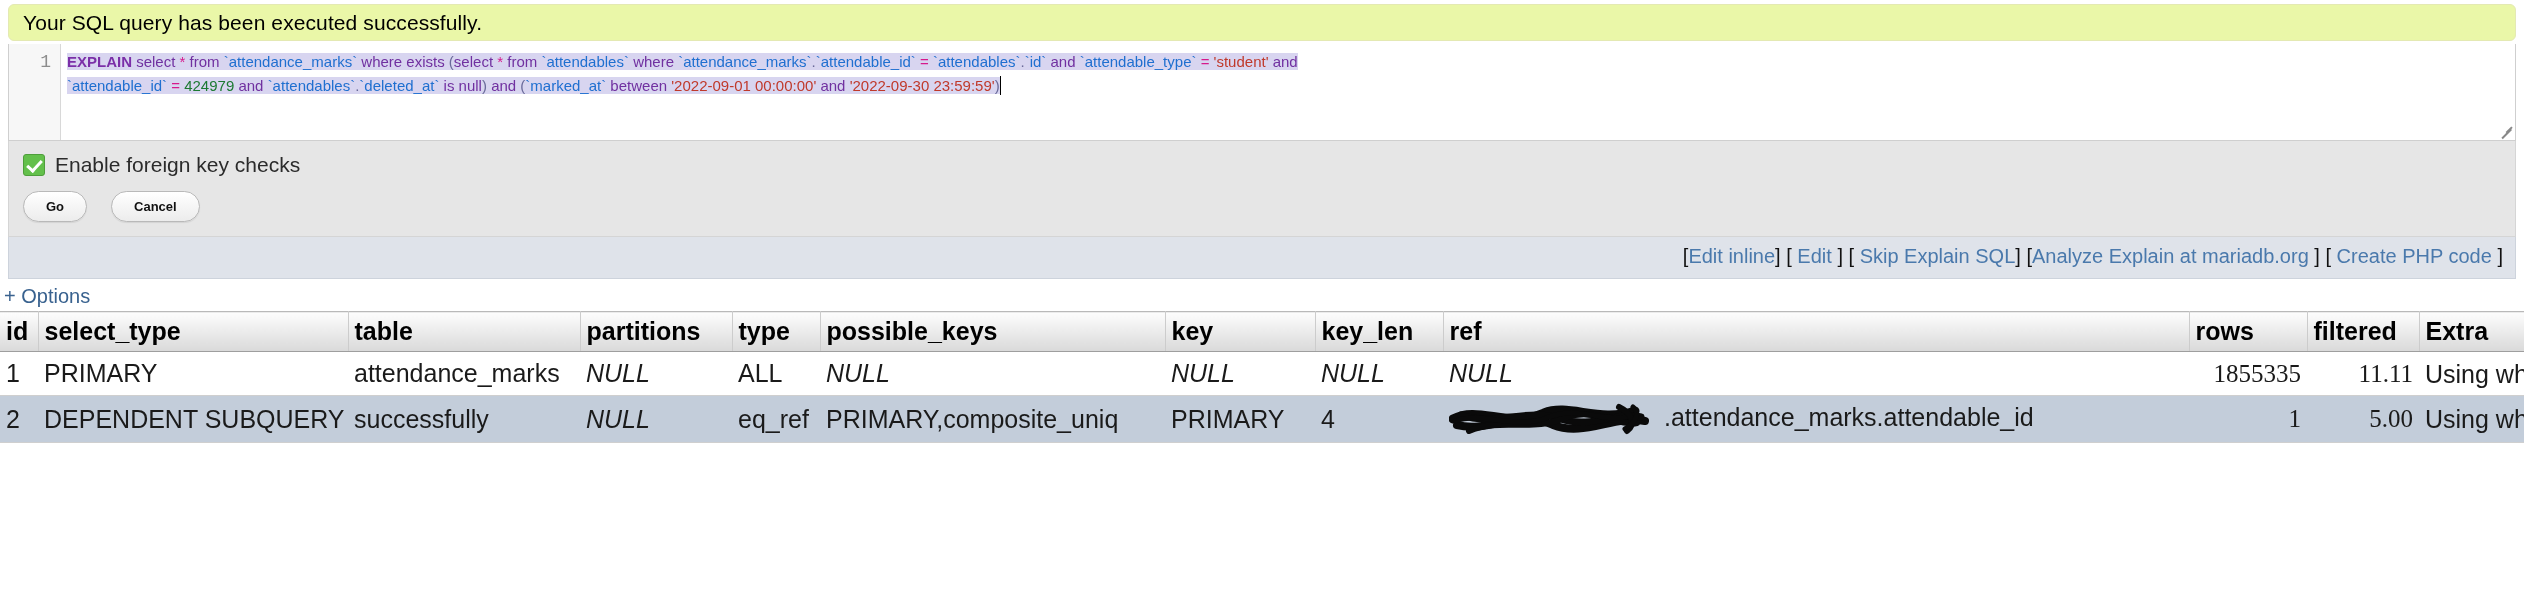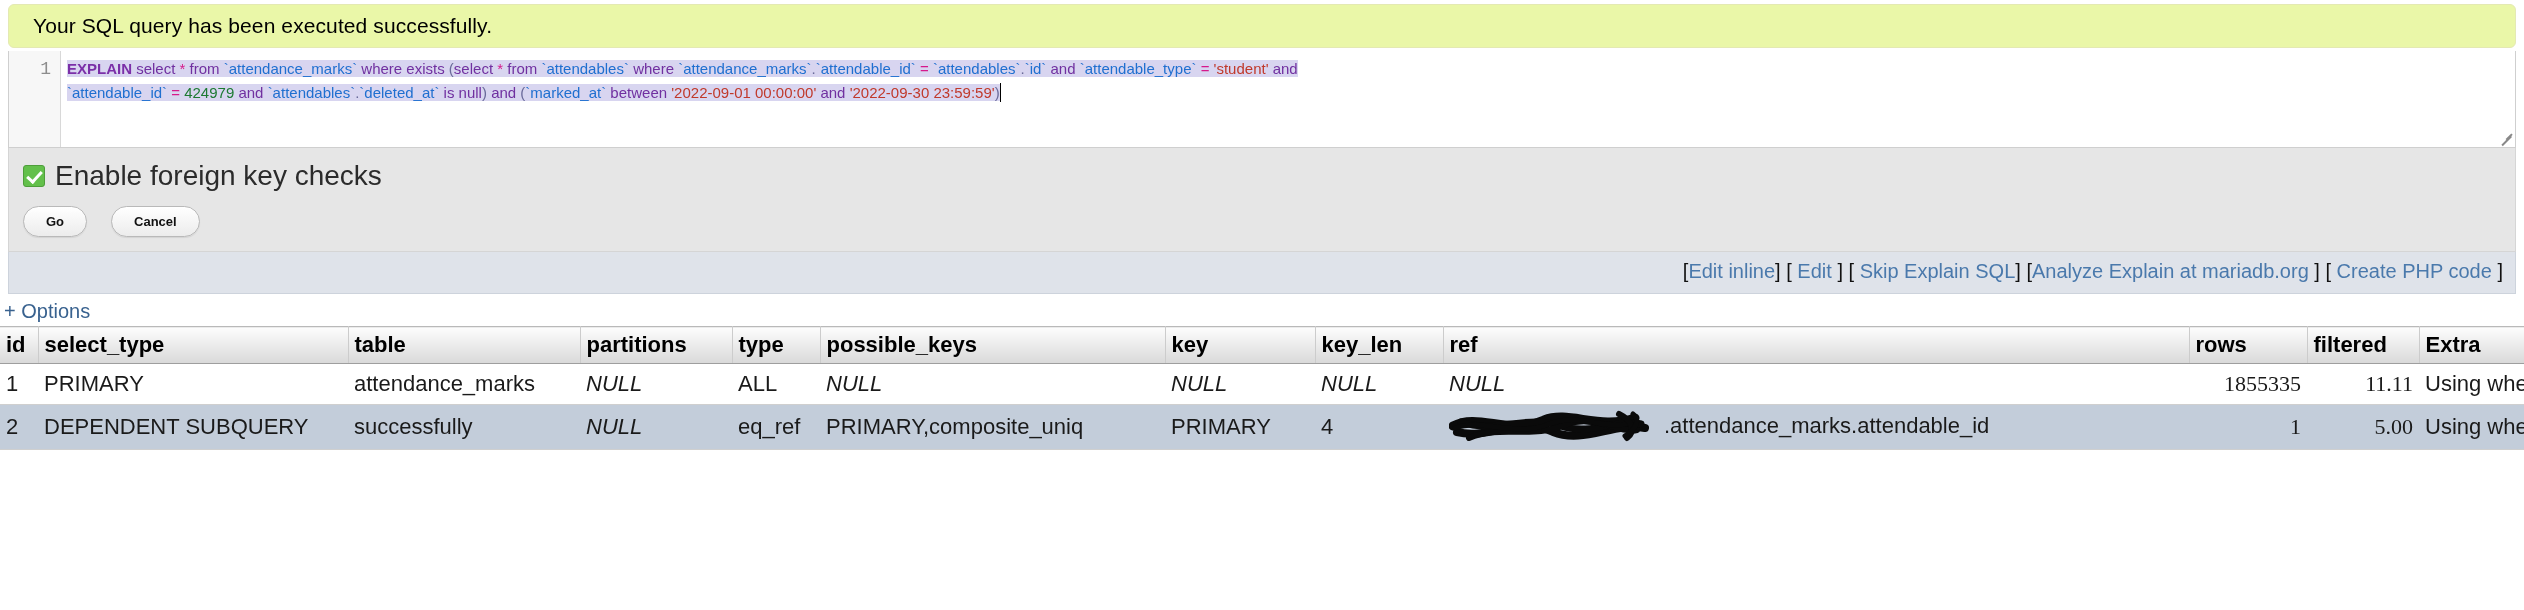--- a/index.html
+++ b/index.html
@@ -11,24 +11,24 @@
   body { width: 2524px; height: 610px; overflow: hidden; }
 
   .page { width: 2524px; position: relative; }
 
   
   .success-banner {
     margin: 4px 8px 0 8px;
     background: #eaf7a8;
     border: 1px solid #e4e9b3;
     border-radius: 6px;
-    height: 44px;
+    height: 37px;
     display: flex;
     align-items: center;
-    padding: 0 24px;
+    padding: 0 14px;
     color: #000000;
     font-size: 21px;
     letter-spacing: .1px;
   }
 
   
   .editor-wrap {
     margin: 3px 8px 0 8px;
     border: 1px solid #cfcfcf;
     border-top: none;
@@ -112,21 +112,21 @@
   }
   .cbox::after {
     content: "";
     position: absolute;
     left: 6px; top: 2px;
     width: 6px; height: 12px;
     border: solid #ffffff;
     border-width: 0 3px 3px 0;
     transform: rotate(42deg);
   }
-  .check-label { font-size: 28px; color: #2b2b2b; }
+  .check-label { font-size: 21px; color: #2b2b2b; }
 
   .btn-row { display: flex; gap: 24px; align-items: center; }
   .btn {
     background: linear-gradient(#ffffff, #ececec);
     border: 1px solid #b9b9b9;
     border-radius: 16px;
     padding: 7px 22px;
     font-size: 13px;
     font-weight: bold;
     color: #111;
@@ -157,21 +157,21 @@
     padding: 6px 4px 3px 4px;
     font-size: 20px;
   }
   .options-toggle a { color: #39628f; text-decoration: none; }
 
   
   table.explain {
     border-collapse: collapse;
     width: 2524px;
     table-layout: fixed;
-    font-size: 22px;
+    font-size: 25px;
     border-radius: 22px;
   }
   table.explain th {
     background: linear-gradient(#fdfdfd, #d9d9d9);
     border-top: 1px solid #b9b9b9;
     border-bottom: 1px solid #9e9e9e;
     border-right: 1px solid #cccccc;
     text-align: left;
     font-weight: bold;
     color: #000;

